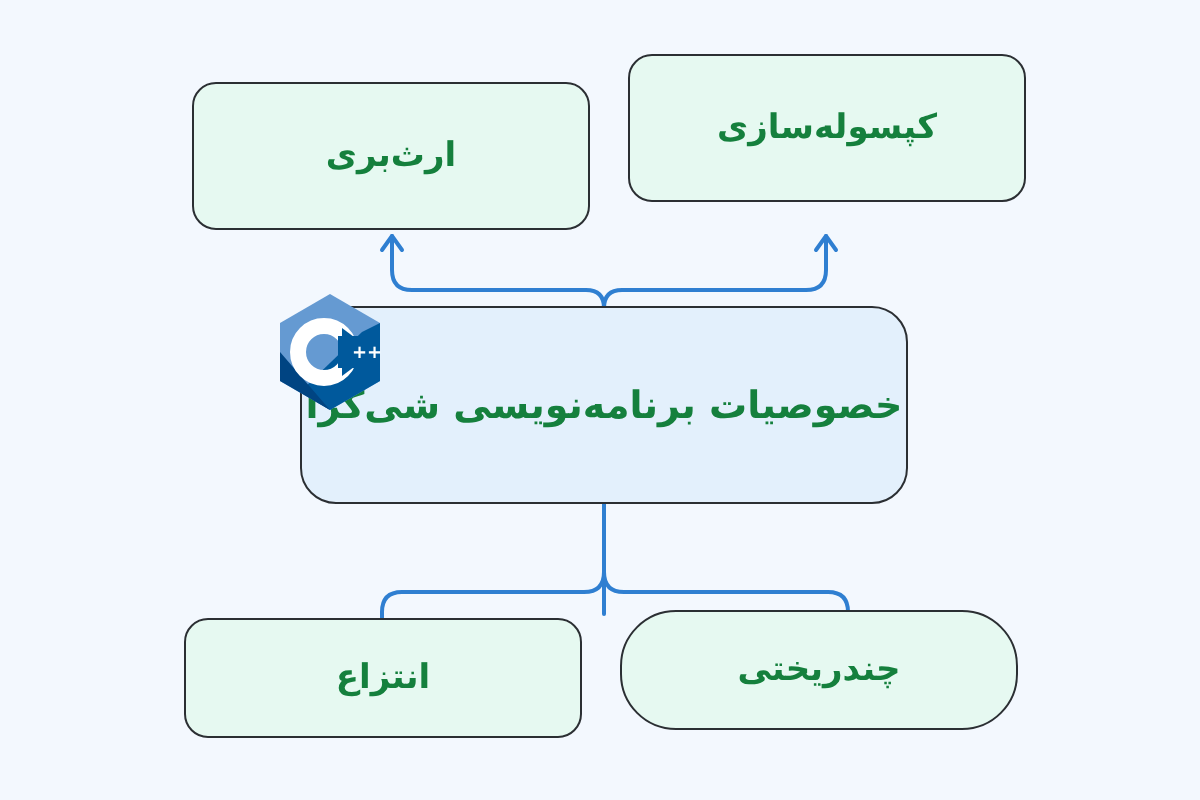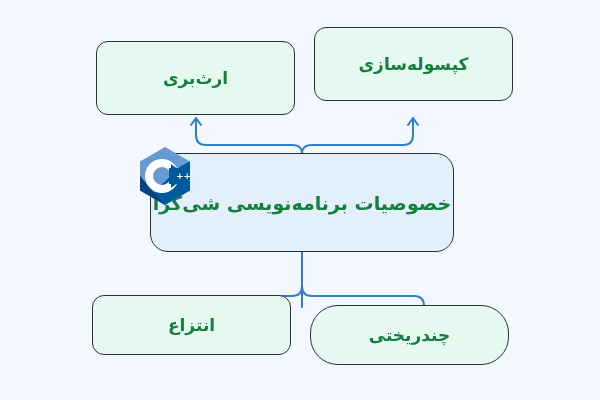--- a/index.html
+++ b/index.html
@@ -34,21 +34,21 @@
   <span>ارث‌بری</span>
 </div>
 <div class="box leaf" style="left:314px; top:27px; width:199px; height:74px;">
   <span>کپسوله‌سازی</span>
 </div>
 
 <div class="box center" style="left:150px; top:153px; width:304px; height:99px;">
   <span>خصوصیات برنامه‌نویسی شی‌گرا</span>
 </div>
 
-<div class="box leaf" style="left:92px; top:295px; width:199px; height:60px;">
+<div class="box leaf" style="left:92px; top:309px; width:199px; height:60px;">
   <span>انتزاع</span>
 </div>
 <div class="box leaf" style="left:310px; top:305px; width:199px; height:60px;border-radius:28px;">
   <span>چندریختی</span>
 </div>
 
 <svg class="logo" width="52" height="60" viewBox="0 0 52 60">
   <polygon points="26,1 51,15.5 51,44.5 26,59 1,44.5 1,15.5" fill="#659ad2"></polygon>
   <polygon points="51,15.5 51,44.5 26,59 11,50 42,20" fill="#00599c"></polygon>
   <polygon points="26,59 1,44.5 1,30 " fill="#004482"></polygon>

